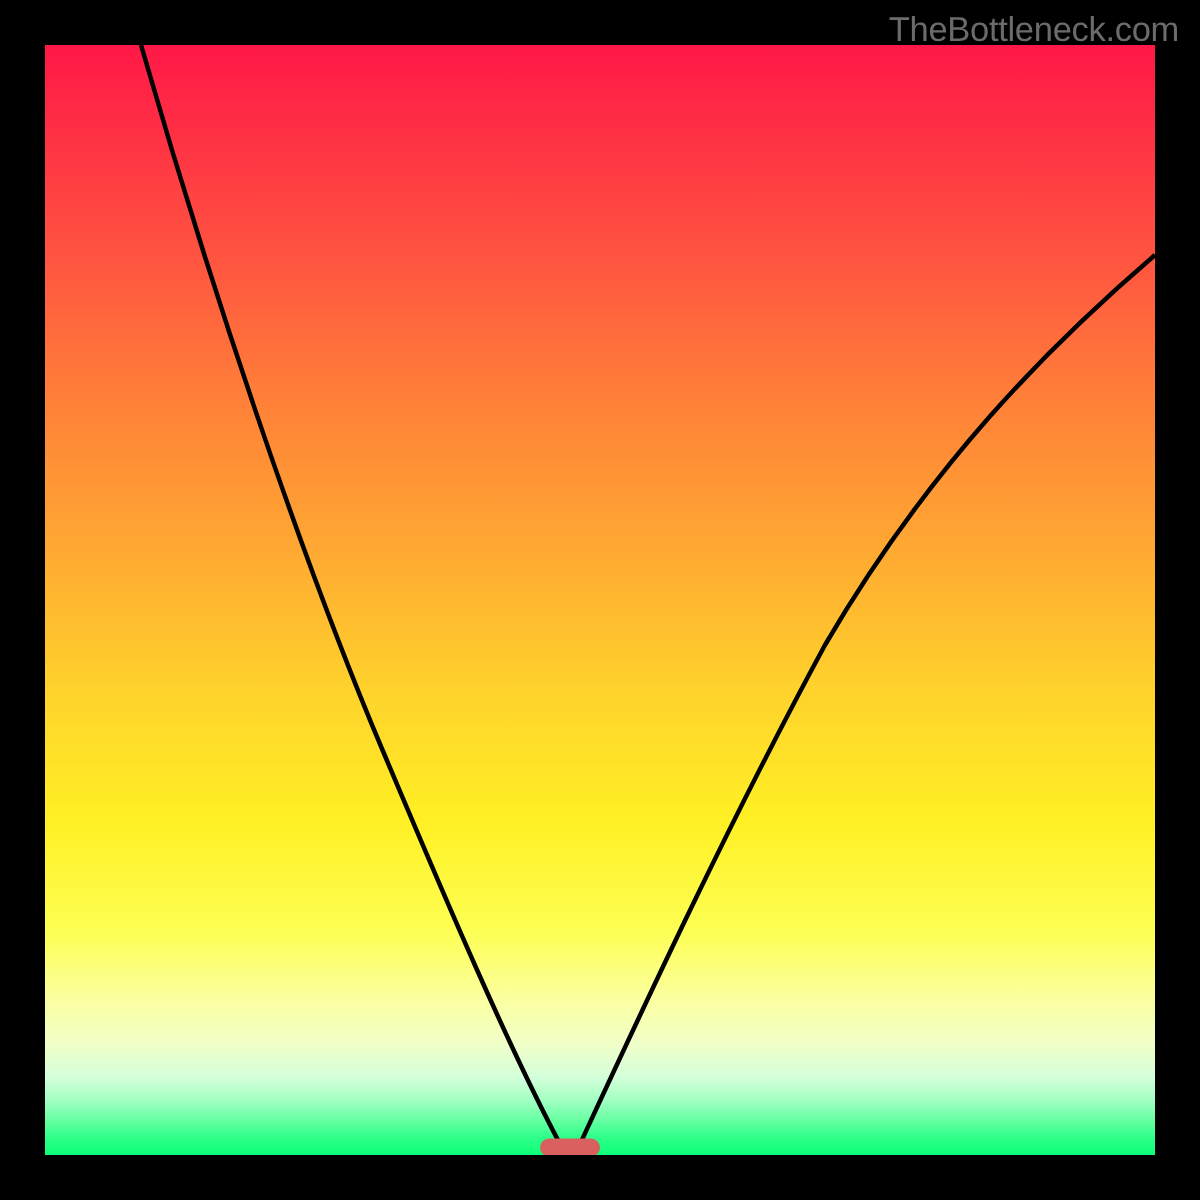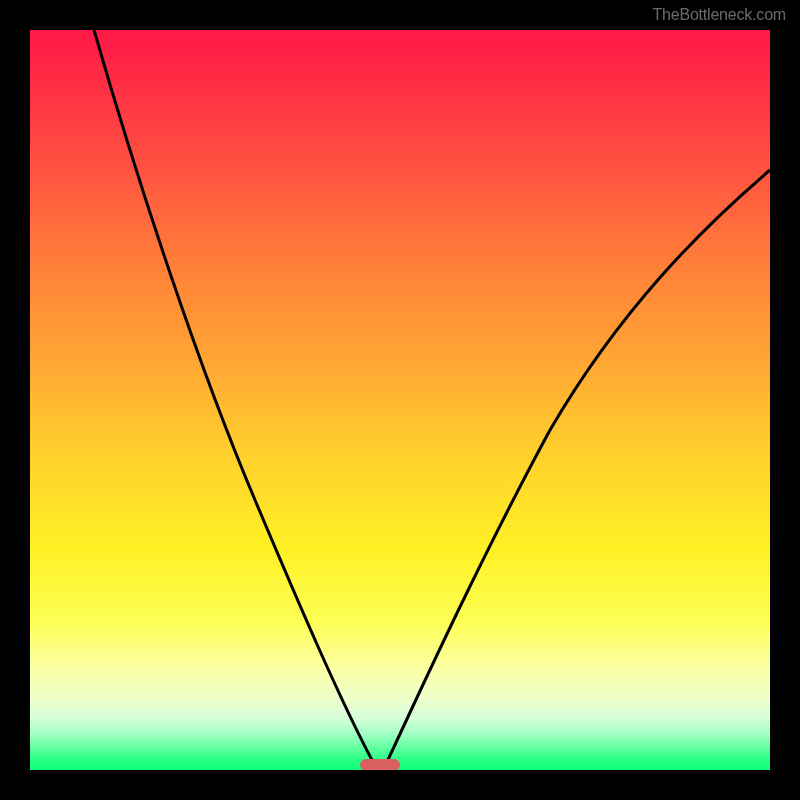--- a/index.html
+++ b/index.html
@@ -57,21 +57,21 @@
     height: 12px;
     border-radius: 6px;
     background: #d8605e;
     transform: translate(-50%, -50%);
   }
   .watermark {
     position: absolute;
     top: 6px;
     right: 14px;
     color: #6b6b6b;
-    font-size: 16px;
+    font-size: 23px;
     font-weight: 400;
     letter-spacing: -0.2px;
   }
 </style>
 </head>
 <body>
 
 <div class="watermark">TheBottleneck.com</div>
 
 <div class="frame">

